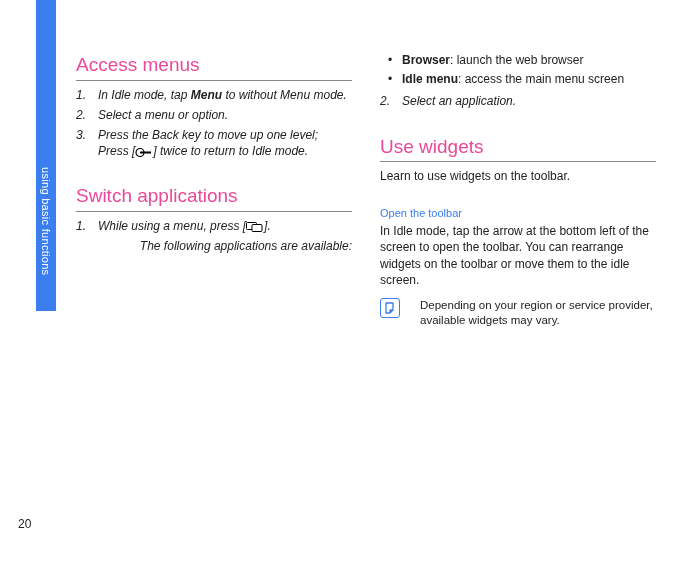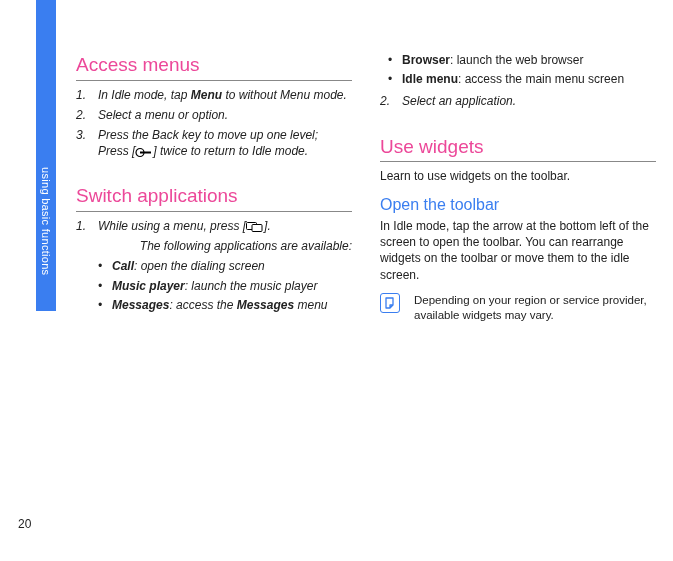--- a/index.html
+++ b/index.html
@@ -58,24 +58,24 @@
     width: 278px;
     line-height: 1.35;
   }
   h1 {
     font-size: 19px;
     font-weight: normal;
     color: #ec4899;
     margin-bottom: 2px;
   }
   h2.blue {
-    font-size: 16px;
+    font-size: 11px;
     font-weight: normal;
     color: #3a7ef0;
-    margin-top: 10px;
+    margin-top: 22px;
     margin-bottom: 2px;
   }
   .rule {
     border: none;
     border-top: 1px solid #888;
     margin-bottom: 6px;
   }
   p.intro { margin-bottom: 6px; }
   ol.num {
     list-style: none;
@@ -119,21 +119,21 @@
   .bold { font-weight: bold; }
   .key-icon {
     display: inline-block;
     vertical-align: middle;
     width: 18px; height: 11px;
     position: relative;
   }
   .key-icon svg { display: block; }
   .note {
     display: flex;
-    gap: 14px;
+    gap: 20px;
     margin-top: 10px;
     align-items: flex-start;
   }
   .note-icon {
     flex: 0 0 20px;
     width: 20px; height: 20px;
     border: 1.5px solid #3a7ef0;
     border-radius: 3px;
     display: flex;
     align-items: center;
@@ -181,25 +181,20 @@
     <h1>Switch applications</h1>
     <hr class="rule">
 
     <ol class="num">
       <li>
         <span>While using a menu, press [</span><span class="key-icon"><svg width="18" height="11" viewBox="0 0 18 11">
               <rect x="0.5" y="1.5" width="10" height="7" rx="1" fill="none" stroke="#000" stroke-width="1"></rect>
               <rect x="6" y="3.5" width="10" height="7" rx="1" fill="#fff" stroke="#000" stroke-width="1"></rect>
             </svg></span><span>].</span>
         <div class="subtext" style="margin-left:0; margin-top:4px;">The following applications are available:</div>
-        <ul class="bullets" style="margin-left:0;">
-          <li><span class="bold">Call</span><span>: open the dialing screen</span></li>
-          <li><span class="bold">Music player</span><span>: launch the music player</span></li>
-          <li><span class="bold">Messages</span><span>: access the </span><span class="bold">Messages</span><span> menu</span></li>
-        </ul>
       </li>
     </ol>
   </div>
 
   <div class="col">
     <ul class="bullets top">
       <li><span class="bold">Browser</span><span>: launch the web browser</span></li>
       <li><span class="bold">Idle menu</span><span>: access the main menu screen</span></li>
     </ul>
 

